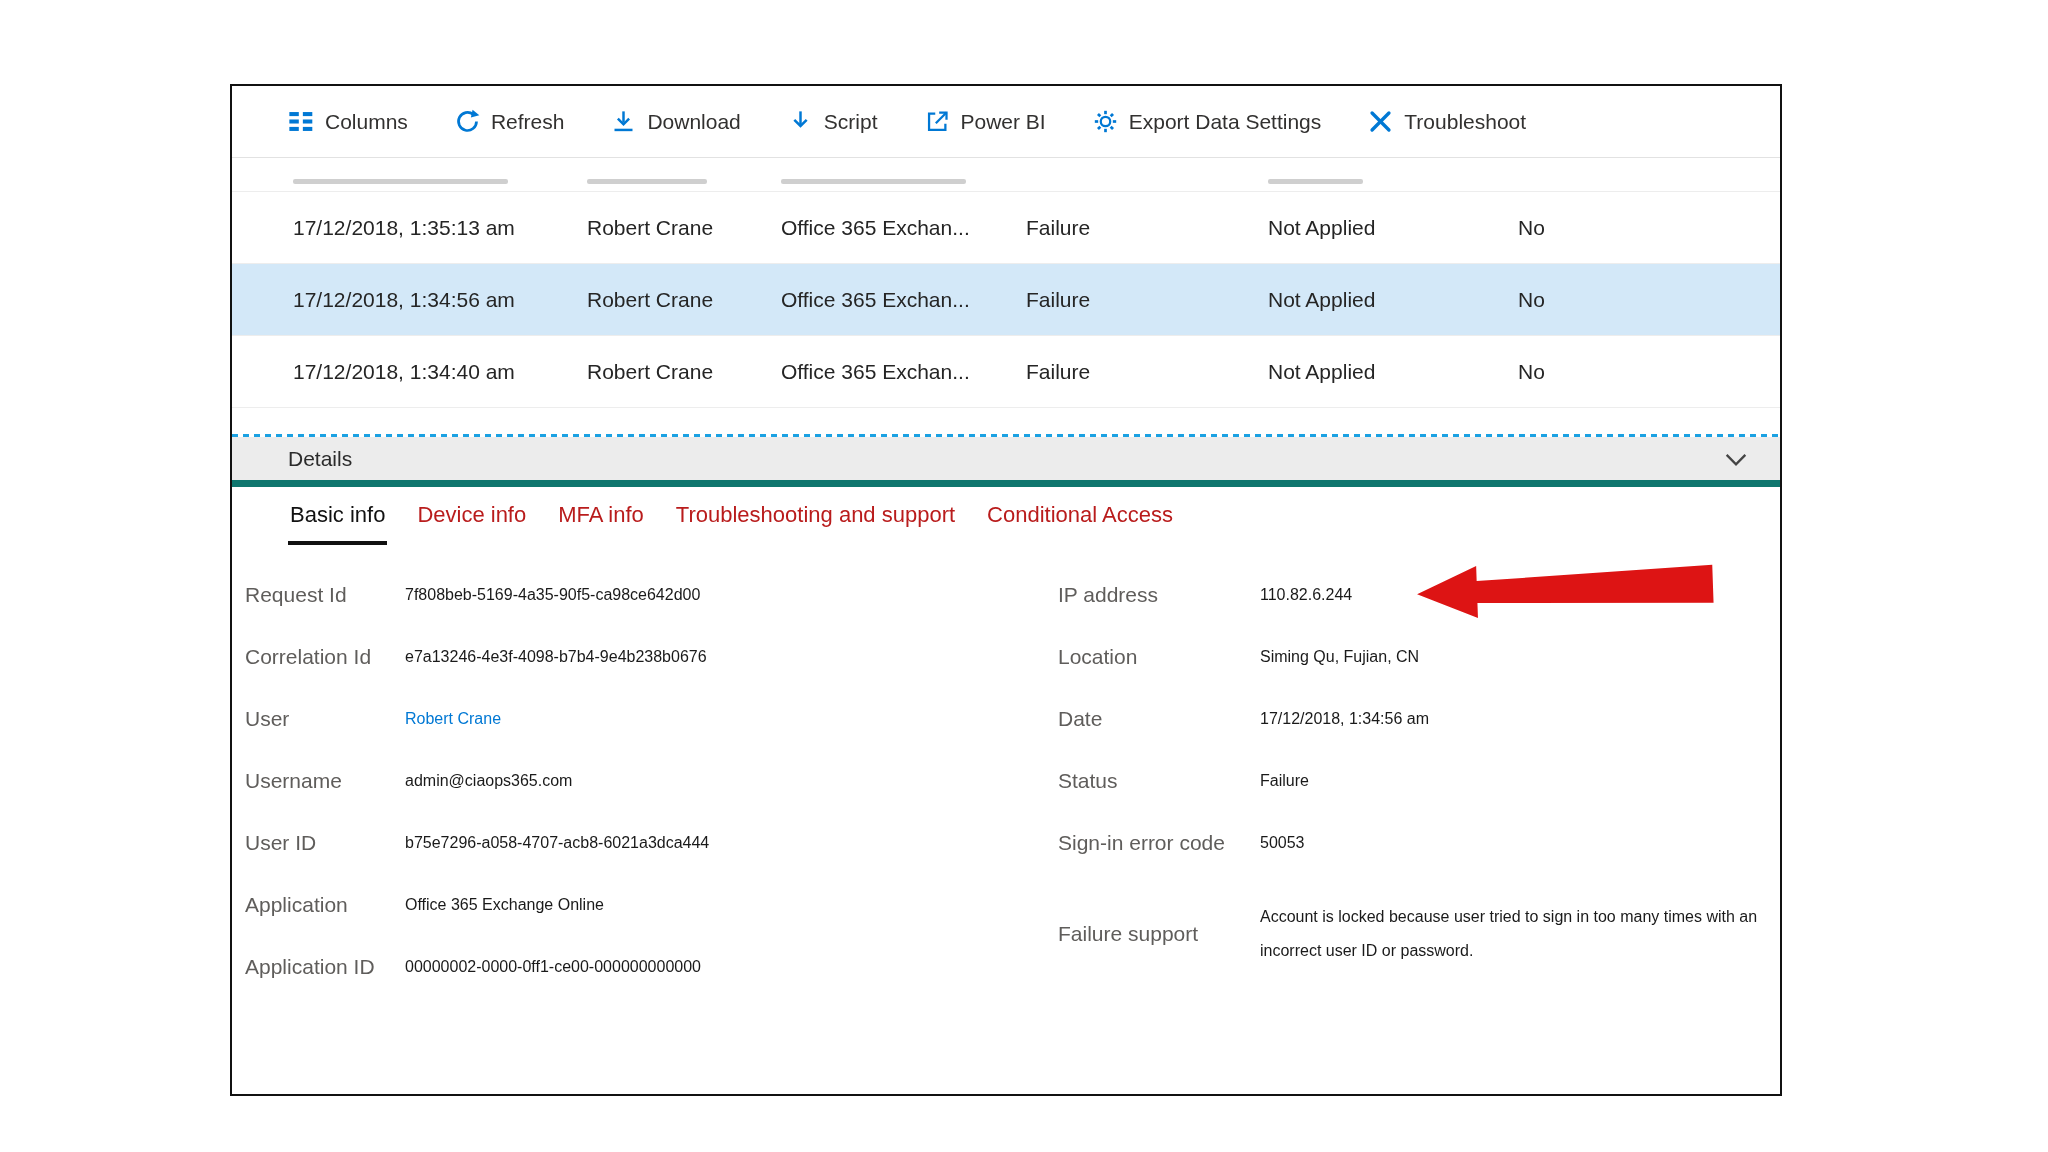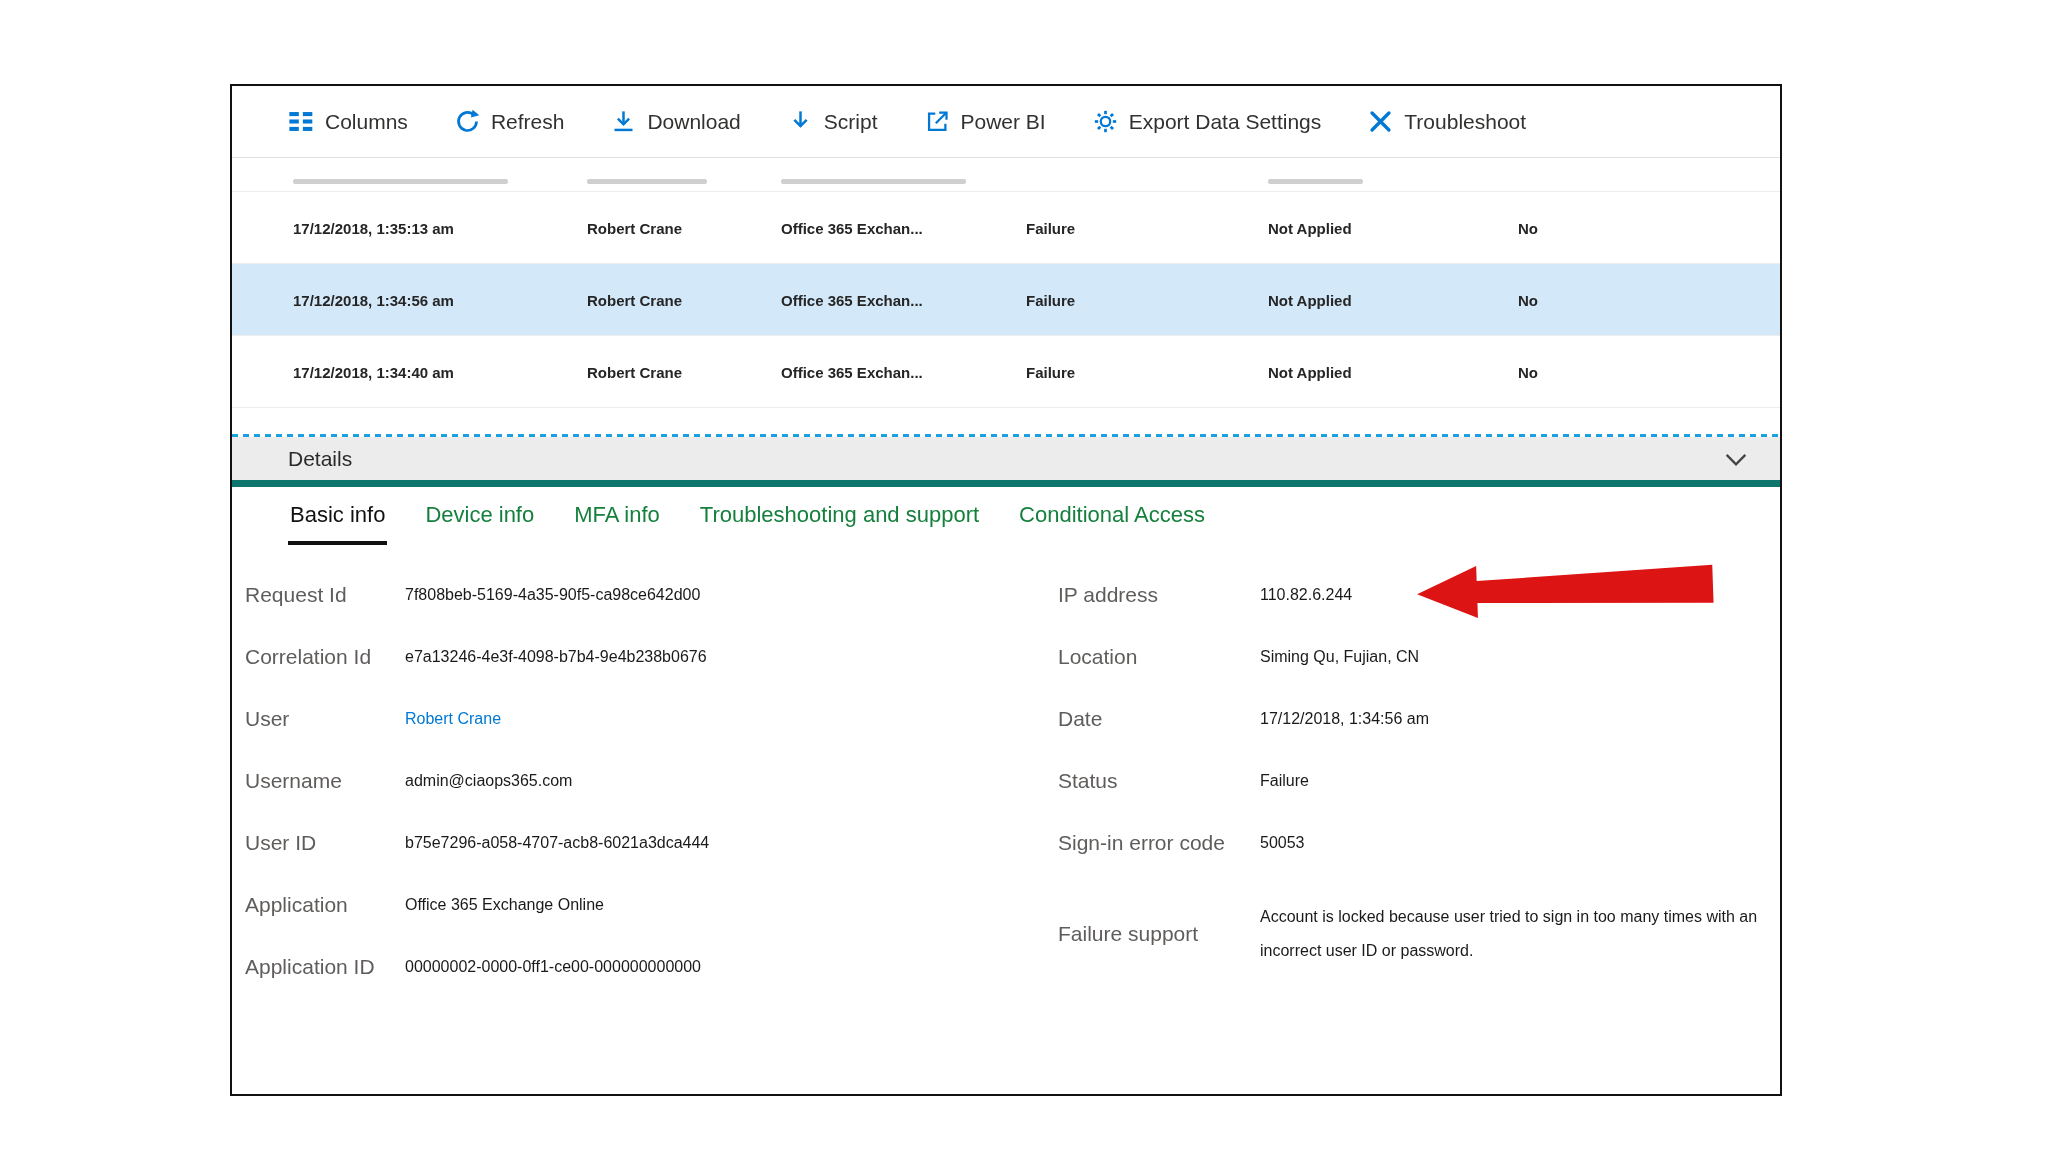--- a/index.html
+++ b/index.html
@@ -30,21 +30,21 @@
   .sliver { position: relative; height: 34px; border-bottom: 1px solid #ededed; overflow: hidden; }
   .sliver span { position: absolute; bottom: 7px; height: 5px; background: #b5b5b5; opacity: .65; border-radius: 2px; }
   .sliver .d1 { left: 61px;  width: 215px; }
   .sliver .d2 { left: 355px; width: 120px; }
   .sliver .d3 { left: 549px; width: 185px; }
   .sliver .d4 { left: 1036px; width: 95px; }
 
   .row { position: relative; height: 72px; border-bottom: 1px solid #ededed; background: #fff; cursor: pointer; }
   .row.selected { background: #d3e8f8; }
   .row .c { position: absolute; top: 50%; transform: translateY(-50%);
-            font-size: 15px; font-weight: 700; color: #252525; white-space: nowrap; }
+            font-size: 21px; font-weight: 400; color: #252525; white-space: nowrap; }
   .c-date { left: 61px; }
   .c-user { left: 355px; }
   .c-app  { left: 549px; }
   .c-status { left: 794px; }
   .c-ca  { left: 1036px; }
   .c-mfa { left: 1286px; }
 
   .gap { height: 26px; background: #fff; }
 
   
@@ -54,23 +54,23 @@
     cursor: row-resize;
   }
   .details-header {
     height: 50px; background: #ececec; border-bottom: 7px solid #0f766e;
     display: flex; align-items: center; justify-content: space-between;
     padding: 0 30px 0 56px; cursor: pointer;
   }
   .details-header .title { font-size: 21px; color: #2b2b2b; }
   .chev { width: 28px; height: 28px; display: inline-flex; }
 
-  .tabs { height: 58px; display: flex; align-items: stretch; gap: 36px; padding-left: 56px; background: #fff; }
+  .tabs { height: 58px; display: flex; align-items: stretch; gap: 28px; padding-left: 56px; background: #fff; }
   .tab {
-    display: flex; align-items: center; font-size: 22px; color: #15803d;
+    display: flex; align-items: center; font-size: 22px; color: #b91c1c;
     border: none; background: none; font-family: "Liberation Sans", sans-serif;
     border-bottom: 4px solid transparent; padding: 2px 2px 0 2px; cursor: pointer; white-space: nowrap;
   }
   .tab.active { color: #111; border-bottom-color: #111; }
 
   
   .fields { position: relative; height: 553px; }
   .fcol { position: absolute; top: 19px; }
   .fcol-left  { left: 13px;   width: 770px; }
   .fcol-right { left: 770px; width: 782px; padding-left: 56px; }

